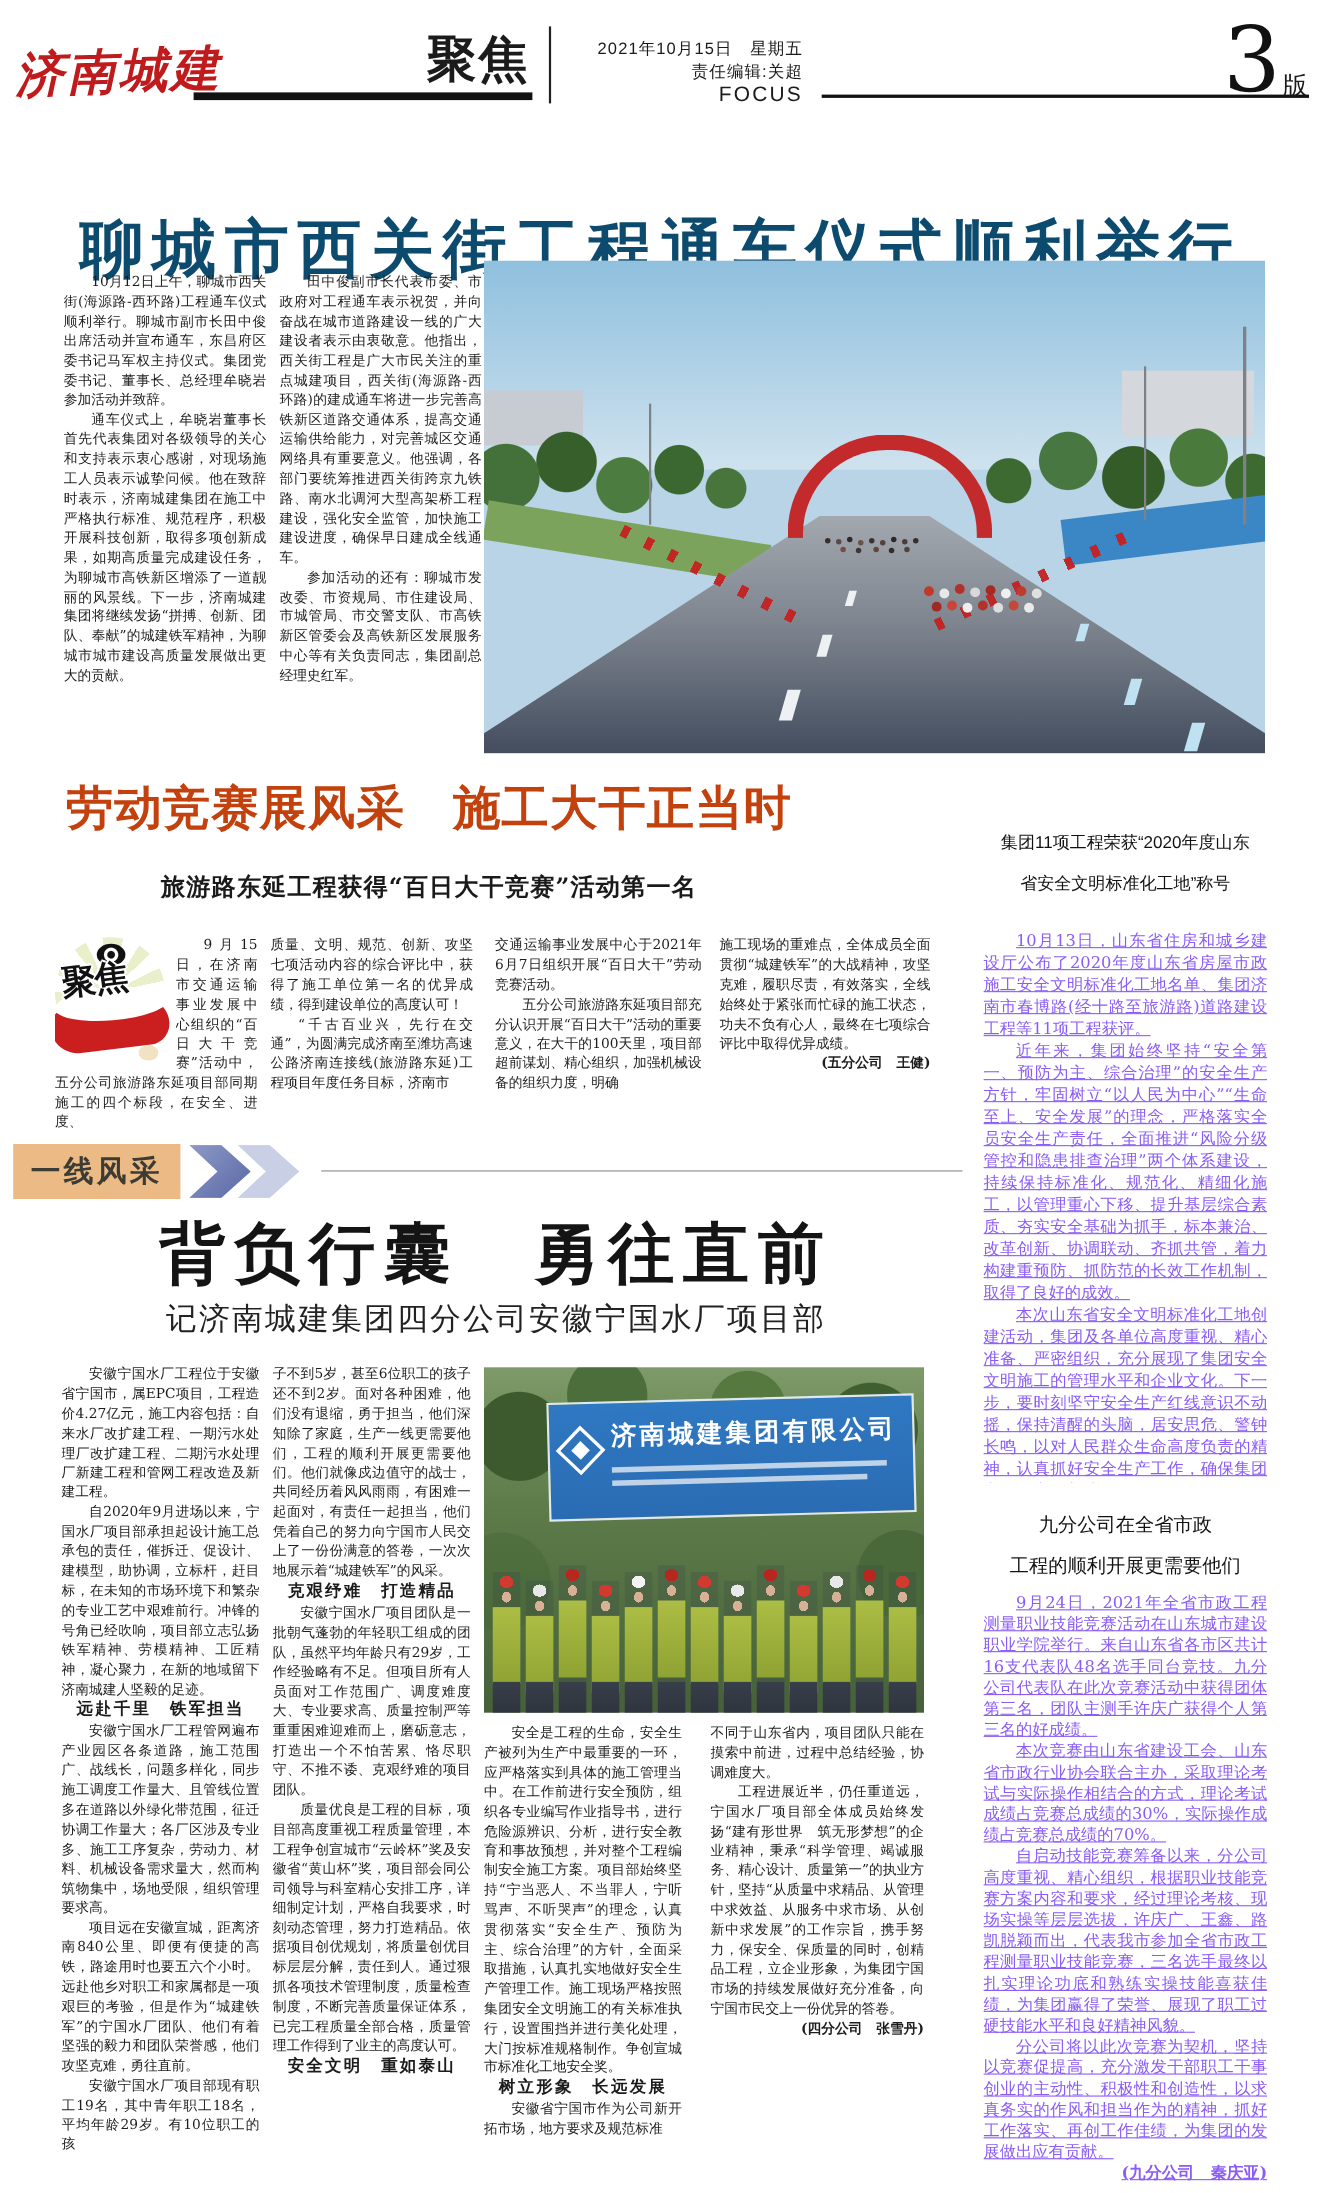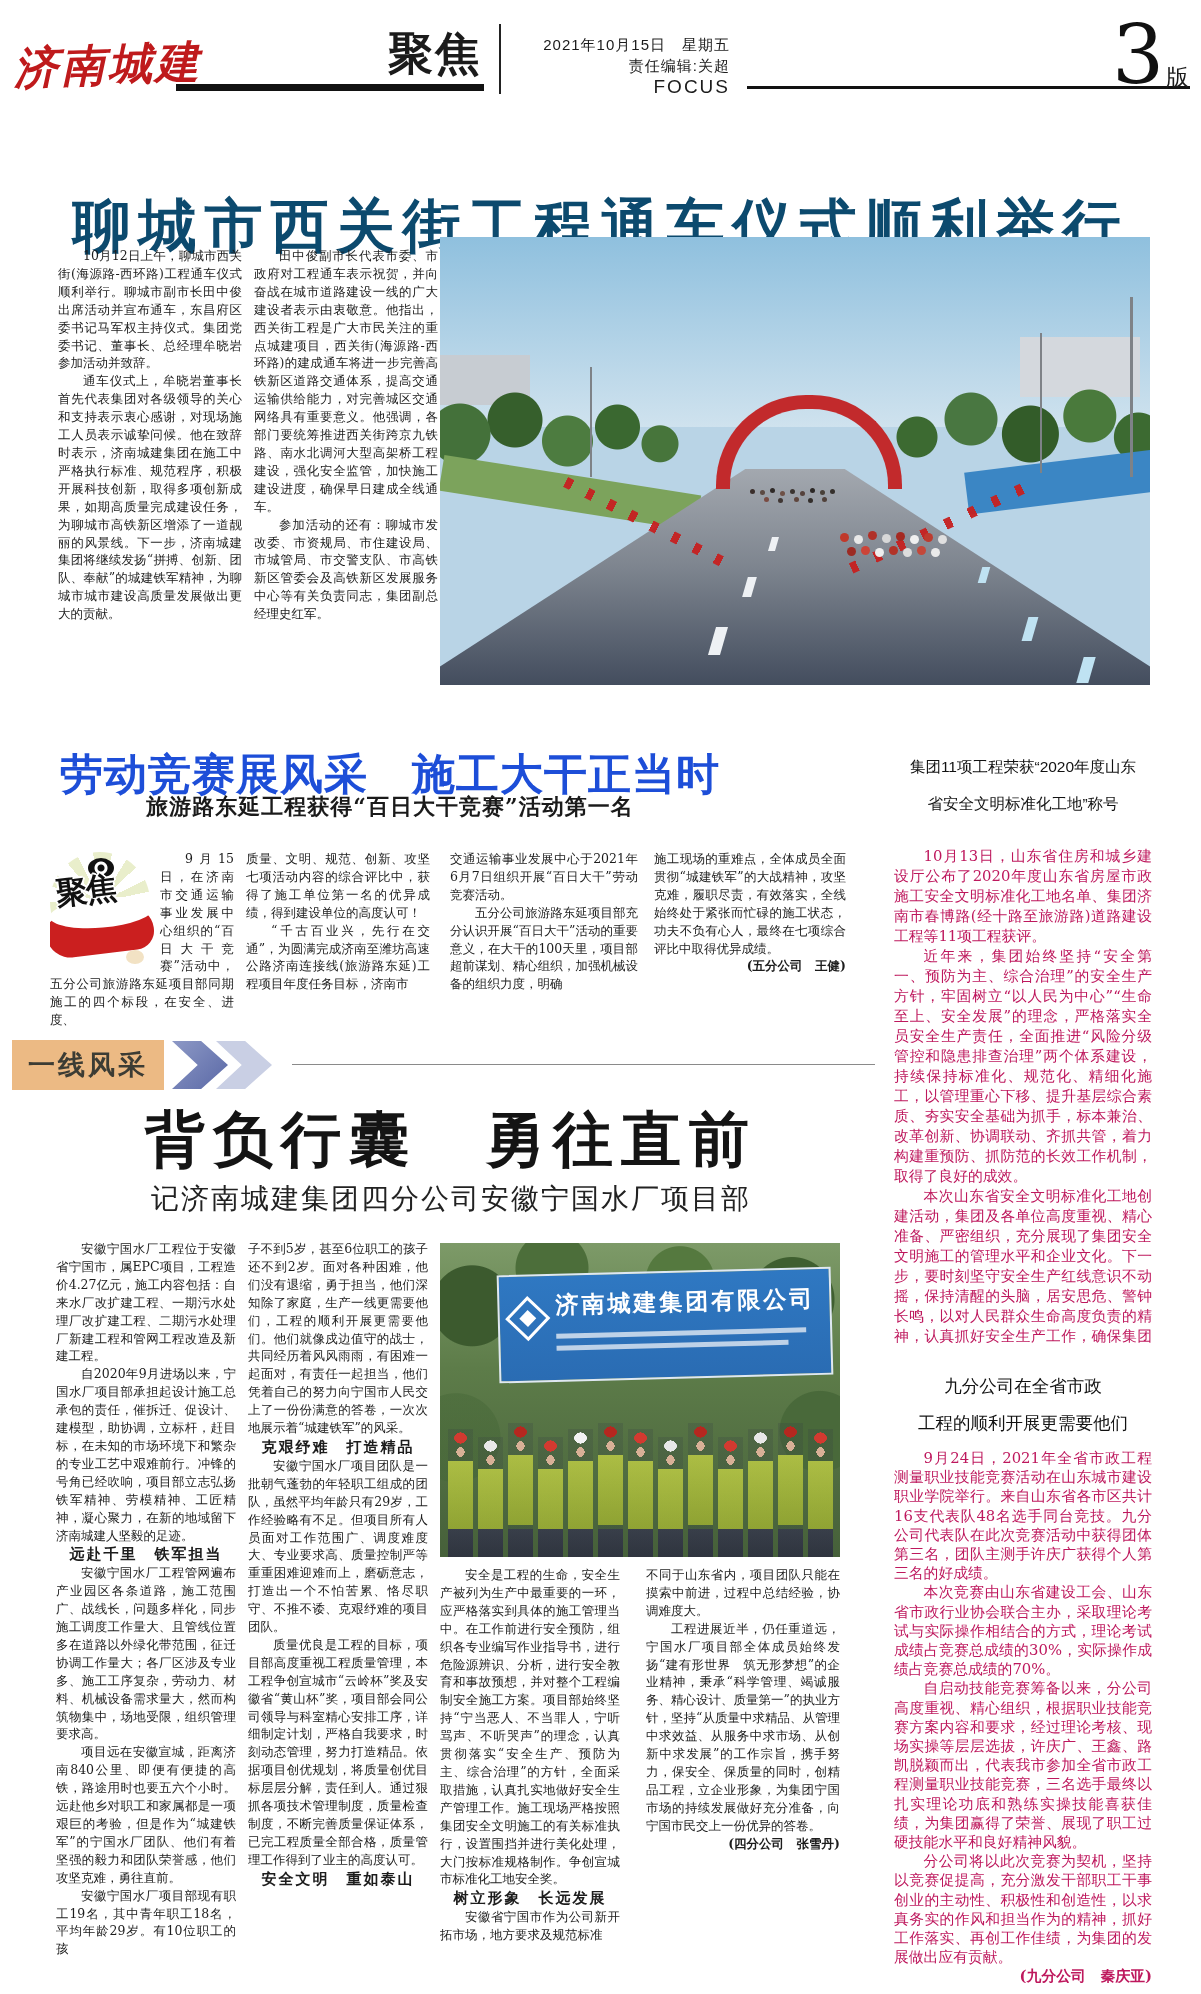--- a/index.html
+++ b/index.html
@@ -19,21 +19,21 @@
   .hdate .d3{font-size:19px;line-height:22px;letter-spacing:2px;}
   .hbar-right{left:747px;top:86px;width:443px;height:3px;background:#121212;}
   .pnum{left:1112px;top:8px;font-size:82px;font-family:"DejaVu Serif",serif;color:#111;}
   .pban{left:1166px;top:62px;font-size:23px;}
   
   .head1{left:0;top:188px;width:1201px;text-align:center;font-size:58px;font-weight:800;
          letter-spacing:8px;color:#0c4a6e;font-family:"DejaVu Serif","Liberation Serif",serif;}
   
   .col{position:absolute;overflow:hidden;text-align:justify;}
   .bodytxt{font-size:12.5px;line-height:17.9px;color:#1c1c1c;}
-  .sidetxt{font-size:14.8px;line-height:20px;color:#be185d;}
+  .sidetxt{font-size:14.8px;line-height:20px;color:#8b5cf6;text-decoration:underline;}
   .col p{margin:0;text-indent:2em;}
   .col p.cont{text-indent:0;}
   .subhead{text-align:center;font-weight:700;font-size:15px;letter-spacing:2px;margin:1px 0;
            font-family:"Liberation Sans","DejaVu Sans",sans-serif;text-indent:0;}
   .byline{text-align:right;font-weight:600;margin-top:6px;text-indent:0;}
   
   .photo1{left:440px;top:237px;width:710px;height:448px;background:#b9d4e6;overflow:hidden;}
   .p1-sky{position:absolute;left:0;top:0;width:100%;height:190px;
           background:linear-gradient(#8fc0de,#cfe2ee);}
   .p1-bld-l{position:absolute;left:0;top:118px;width:90px;height:50px;background:#c7ccd2;}
@@ -79,21 +79,21 @@
   .p1-crowd{position:absolute;left:310px;top:252px;width:5px;height:5px;border-radius:50%;background:#3a2e2b;
     box-shadow:10px 1px 0 #5c4a43,20px -1px 0 #2f2a28,30px 2px 0 #6e5146,40px 0 0 #3a3431,
       50px 2px 0 #55423c,60px -1px 0 #2c2826,70px 1px 0 #484038,80px 0 0 #35302c,
       14px 8px 0 #7a4b42,28px 9px 0 #403734,44px 8px 0 #5f463e,58px 9px 0 #332e2b,72px 8px 0 #50413a;}
   .p1-group{position:absolute;left:400px;top:296px;width:9px;height:9px;border-radius:50%;background:#c0392b;
     box-shadow:14px 2px 0 #e8e8e8,28px -2px 0 #b03128,42px 1px 0 #d8d8d8,56px -1px 0 #a52a22,
       70px 2px 0 #efefef,84px 0 0 #bd3b2f,98px 2px 0 #e0e0e0,7px 14px 0 #9c2b24,21px 13px 0 #cc4438,
       35px 15px 0 #eeeeee,49px 13px 0 #b23328,63px 15px 0 #dddddd,77px 13px 0 #c4483a,91px 15px 0 #eaeaea;}
   
   .head2{left:40px;top:706px;width:700px;text-align:center;font-size:43px;font-weight:800;
-         letter-spacing:1px;font-family:Liberation Mono, monospace;color:#1d4ed8;margin-top:40px;}
+         letter-spacing:1px;font-family:Liberation Mono, monospace;color:#c2410c;}
   .sub2{left:40px;top:792px;width:700px;text-align:center;font-size:22px;font-weight:700;
         letter-spacing:1px;color:#1a1a1a;}
   
   .badge{float:left;width:102px;height:118px;position:relative;margin:2px 8px 2px 0;}
   .badge-star{position:absolute;left:0;top:0;width:100px;height:100px;border-radius:50%;
       background:repeating-conic-gradient(#e9eecb 0 14deg,rgba(0,0,0,0) 14deg 32deg);}
   .badge-eye{position:absolute;left:38px;top:6px;width:26px;height:20px;border-radius:50%;
       background:radial-gradient(circle,#111 3px,#fff 4px 6px,#111 7px);}
   .badge-text{position:absolute;left:6px;top:30px;font-size:31px;font-weight:900;color:#111;
       letter-spacing:-1px;transform:rotate(-7deg);font-family:"Liberation Sans","DejaVu Sans",sans-serif;

